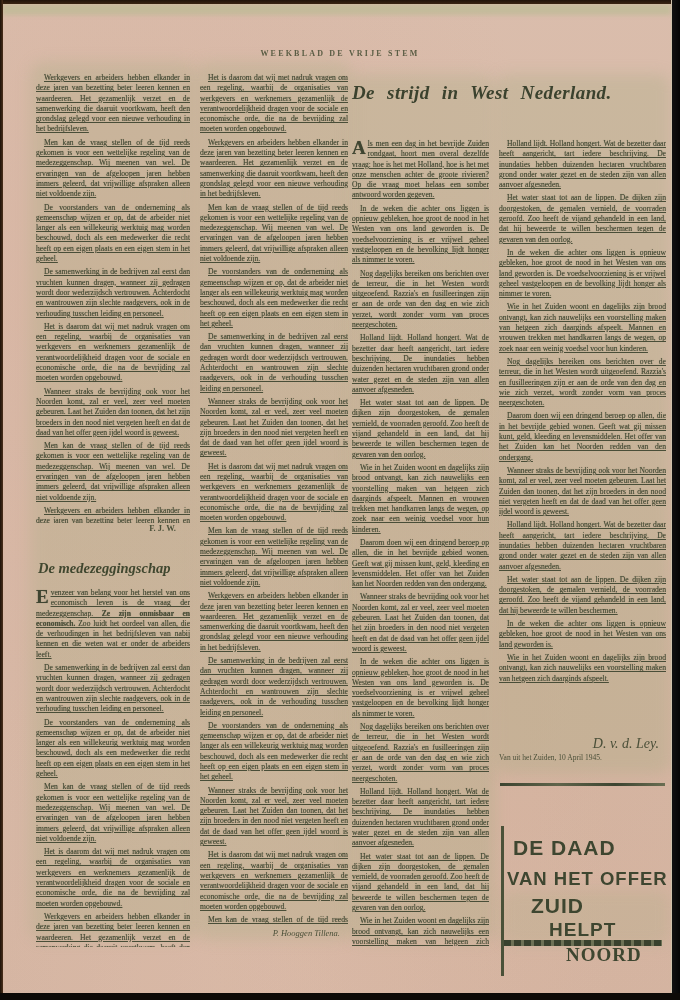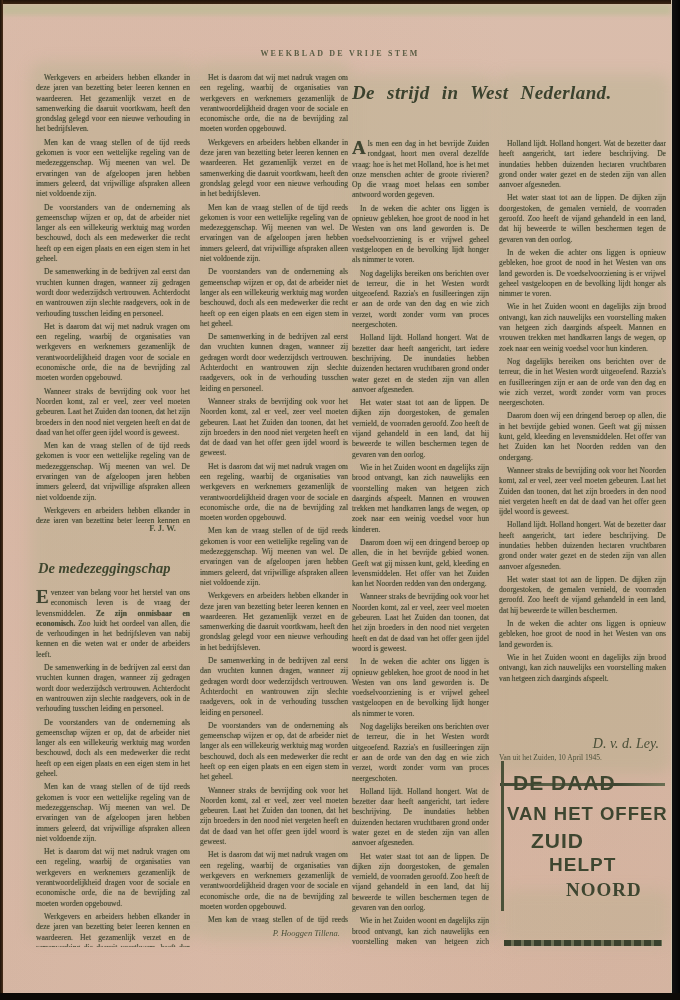--- a/index.html
+++ b/index.html
@@ -13,21 +13,21 @@
   
   .edge-top{position:absolute;left:0;top:0;width:680px;height:4px;background:linear-gradient(#21130a,#3a2412);}
   .edge-left{position:absolute;left:0;top:0;width:3px;height:1000px;background:linear-gradient(to right,#1c1108,#4a2f1a);}
   .edge-right{position:absolute;right:0;top:0;width:9px;height:1000px;background:linear-gradient(to right,#cfc2ab 0 1px,#111 1px,#050505);}
   .edge-bottom{position:absolute;left:0;bottom:0;width:680px;height:7px;background:#0d0a07;}
   
   .tint{position:absolute;background:rgba(166,172,128,.30);filter:blur(7px);border-radius:14px;}
   .tint-strip{position:absolute;left:2px;top:4px;width:669px;height:11px;background:rgba(178,185,142,.55);filter:blur(2px);}
   
   .col{position:absolute;overflow:hidden;color:#494e38;font-size:7.6px;line-height:10.3px;
-       text-align:justify;filter:blur(.42px);text-shadow:0 0 .7px rgba(72,78,56,.75);}
+       text-align:justify;filter:blur(.42px);text-shadow:0 0 .7px rgba(72,78,56,.75);text-decoration:underline;}
   .col p{margin:0 0 3px 0;text-indent:8px;}
   .dropcap{float:left;font-size:19px;line-height:16px;padding:1px 2px 0 0;font-weight:bold;color:#3f4531;}
   .lead-bold{font-weight:bold;}
   .masthead{position:absolute;left:170px;top:49px;width:340px;text-align:center;font-size:8px;font-weight:bold;
        letter-spacing:2.2px;color:#5a5d44;filter:blur(.5px);}
   .initials{position:absolute;left:36px;top:523px;width:140px;text-align:right;font-size:8.5px;font-weight:bold;
        color:#4c5139;filter:blur(.4px);}
   .heading2{position:absolute;left:38px;top:560px;width:152px;font-style:italic;font-weight:bold;font-size:14.5px;
        color:#40472f;filter:blur(.35px);}
   .sig{position:absolute;font-style:italic;color:#4a4f38;filter:blur(.4px);}
@@ -35,21 +35,21 @@
   .sig-right{left:499px;top:736px;width:160px;text-align:right;font-size:14px;}
   .dateline{position:absolute;left:499px;top:753px;width:167px;font-size:7.5px;color:#4a4f38;filter:blur(.45px);}
   .headline{position:absolute;left:352px;top:82px;width:314px;font-style:italic;font-weight:bold;font-size:19px;
        word-spacing:7px;letter-spacing:.4px;color:#3b422e;filter:blur(.3px);}
   .subhead{position:absolute;left:352px;top:116px;width:313px;text-align:right;font-size:9px;font-weight:bold;
        text-decoration:underline;color:#454b33;filter:blur(.35px);}
   .rule{position:absolute;background:linear-gradient(90deg,#3c4430,#5f644a 35%,#3c4430 70%,#6a6e52);}
   .rule-ad-top{left:500px;top:783px;width:165px;height:3px;filter:blur(.4px);}
   .rule-ad-bottom{left:504px;top:940px;width:158px;height:6px;
        background:repeating-linear-gradient(90deg,#39412d 0 7px,#6d7155 7px 10px);filter:blur(.5px);}
-  .adbox{position:absolute;left:501px;top:761px;width:172px;height:150px;border-left:3px solid #4a5138;
+  .adbox{position:absolute;left:501px;top:826px;width:172px;height:150px;border-left:3px solid #4a5138;
        font-family:"Liberation Sans",sans-serif;color:#3e4630;filter:blur(.4px);}
   .adline{position:absolute;font-weight:bold;letter-spacing:1px;white-space:nowrap;}
   .ad0{top:10px;left:9px;font-size:21px;}
   .ad1{top:42px;left:3px;font-size:18.5px;}
   .ad2{top:68px;left:3px;font-size:21px;margin-left:24px;}
   .ad3{top:93px;left:45px;font-size:19px;}
   .ad4{top:118px;left:62px;font-size:19px;font-family:Liberation Serif, serif;}
 </style>
 </head>
 <body>
@@ -74,21 +74,21 @@
       <p>Het is daarom dat wij met nadruk vragen om een regeling, waarbij de organisaties van werkgevers en werknemers gezamenlijk de verantwoordelijkheid dragen voor de sociale en economische orde, die na de bevrijding zal moeten worden opgebouwd.</p>
       <p>Wanneer straks de bevrijding ook voor het Noorden komt, zal er veel, zeer veel moeten gebeuren. Laat het Zuiden dan toonen, dat het zijn broeders in den nood niet vergeten heeft en dat de daad van het offer geen ijdel woord is geweest.</p>
       <p>Men kan de vraag stellen of de tijd reeds gekomen is voor een wettelijke regeling van de medezeggenschap. Wij meenen van wel. De ervaringen van de afgeloopen jaren hebben immers geleerd, dat vrijwillige afspraken alleen niet voldoende zijn.</p>
       <p>Werkgevers en arbeiders hebben elkander in deze jaren van bezetting beter leeren kennen en waardeeren. Het gezamenlijk verzet en de samenwerking die daaruit voortkwam, heeft den grondslag gelegd voor een nieuwe verhouding in het bedrijfsleven.</p>
     </div>
 
   <div class="initials">F. J. W.</div>
 
   <div class="heading2">De medezeggingschap</div>
   <div class="col" style="left:36px;top:588px;width:154px;height:359px;">
-    <p style="text-indent:0;"><span class="dropcap">E</span><span>venzeer van belang voor het herstel van ons economisch leven is de vraag der levensmiddelen. </span><span class="lead-bold">Ze zijn onmisbaar en economisch.</span><span> Zoo luidt het oordeel van allen, die de verhoudingen in het bedrijfsleven van nabij kennen en die weten wat er onder de arbeiders leeft.</span></p>
+    <p style="text-indent:0;"><span class="dropcap">E</span><span>venzeer van belang voor het herstel van ons economisch leven is de vraag der medezeggenschap. </span><span class="lead-bold">Ze zijn onmisbaar en economisch.</span><span> Zoo luidt het oordeel van allen, die de verhoudingen in het bedrijfsleven van nabij kennen en die weten wat er onder de arbeiders leeft.</span></p>
     <div>
         <p>De samenwerking in de bedrijven zal eerst dan vruchten kunnen dragen, wanneer zij gedragen wordt door wederzijdsch vertrouwen. Achterdocht en wantrouwen zijn slechte raadgevers, ook in de verhouding tusschen leiding en personeel.</p>
         <p>De voorstanders van de onderneming als gemeenschap wijzen er op, dat de arbeider niet langer als een willekeurig werktuig mag worden beschouwd, doch als een medewerker die recht heeft op een eigen plaats en een eigen stem in het geheel.</p>
         <p>Men kan de vraag stellen of de tijd reeds gekomen is voor een wettelijke regeling van de medezeggenschap. Wij meenen van wel. De ervaringen van de afgeloopen jaren hebben immers geleerd, dat vrijwillige afspraken alleen niet voldoende zijn.</p>
         <p>Het is daarom dat wij met nadruk vragen om een regeling, waarbij de organisaties van werkgevers en werknemers gezamenlijk de verantwoordelijkheid dragen voor de sociale en economische orde, die na de bevrijding zal moeten worden opgebouwd.</p>
         <p>Werkgevers en arbeiders hebben elkander in deze jaren van bezetting beter leeren kennen en waardeeren. Het gezamenlijk verzet en de samenwerking die daaruit voortkwam, heeft den grondslag gelegd voor een nieuwe verhouding in het bedrijfsleven.</p>
       </div>
   </div>
 
   <div class="col" style="left:200px;top:73px;width:148px;height:853px;">

